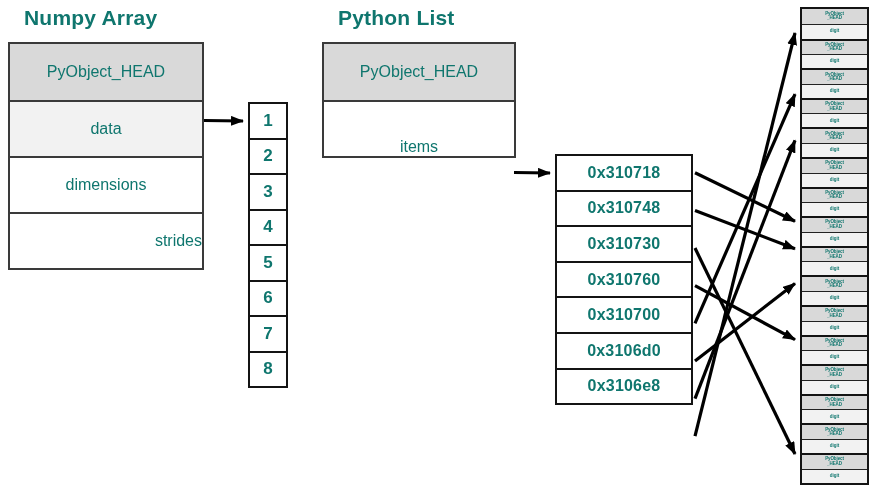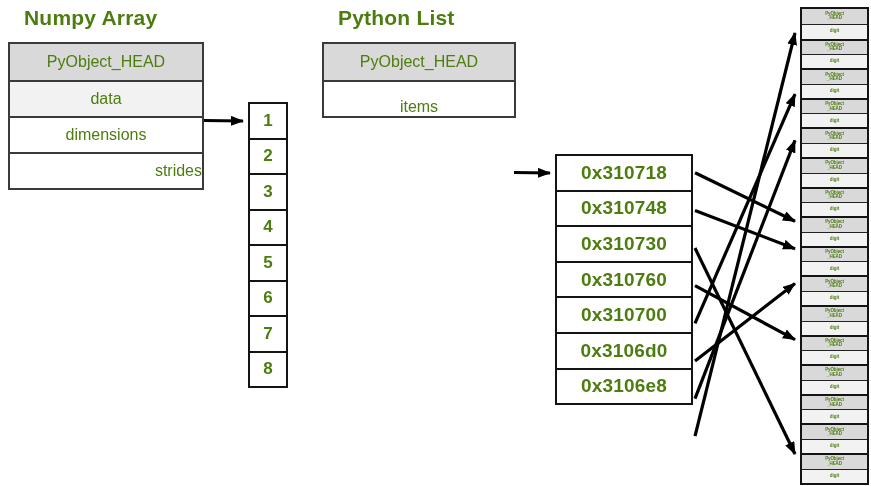--- a/index.html
+++ b/index.html
@@ -1,43 +1,43 @@
 <!DOCTYPE html>
 <html><head>
 <meta charset="utf-8">
 <style>
   html,body{margin:0;padding:0;background:#fff;}
   .canvas{
     position:relative;width:871px;height:486px;background:var(--bg,#fff);
-    font-family:"Liberation Sans",sans-serif;overflow:hidden;color:#4d7c0f;
+    font-family:"Liberation Sans",sans-serif;overflow:hidden;color:#0f766e;
   }
   .title{
     position:absolute;top:6px;font-size:21px;font-weight:700;letter-spacing:.2px;
     white-space:nowrap;
   }
   .struct-box{
     position:absolute;border:2px solid var(--bd);box-sizing:content-box;background:#fff;
   }
   .struct-row{
-    height:36px;box-sizing:border-box;display:flex;align-items:center;justify-content:center;
+    height:56px;box-sizing:border-box;display:flex;align-items:center;justify-content:center;
     border-top:2px solid var(--bd);font-size:16px;font-weight:400;
   }
   .struct-row:first-child{border-top:none;}
   .buffer-col{position:absolute;left:248px;top:102px;width:40px;}
   .buf-cell{
     width:40px;height:37.5px;box-sizing:border-box;border:2px solid #141414;margin-top:-2px;
     background:#fff;display:flex;align-items:center;justify-content:center;
     font-size:17px;font-weight:700;
   }
   .buf-cell:first-child{margin-top:0;}
   .addr-col{position:absolute;left:555px;top:154px;width:138px;}
   .addr-row{
     width:138px;height:37.6px;box-sizing:border-box;border:2px solid #141414;margin-top:-2px;
     background:#fff;display:flex;align-items:center;justify-content:center;
-    font-size:19px;font-weight:700;letter-spacing:.2px;
+    font-size:16px;font-weight:700;letter-spacing:.2px;
   }
   .addr-row:first-child{margin-top:0;}
   .heap-col{
     position:absolute;left:800px;top:7px;width:69px;box-sizing:border-box;
     border:2px solid #141414;background:#fff;
   }
   .heap-pair{height:29.6px;box-sizing:border-box;border-top:2px solid #141414;display:flex;flex-direction:column;}
   .heap-pair:first-child{border-top:none;}
   .heap-head{
     flex:1.05;background:var(--header);border-bottom:1px solid #222;

